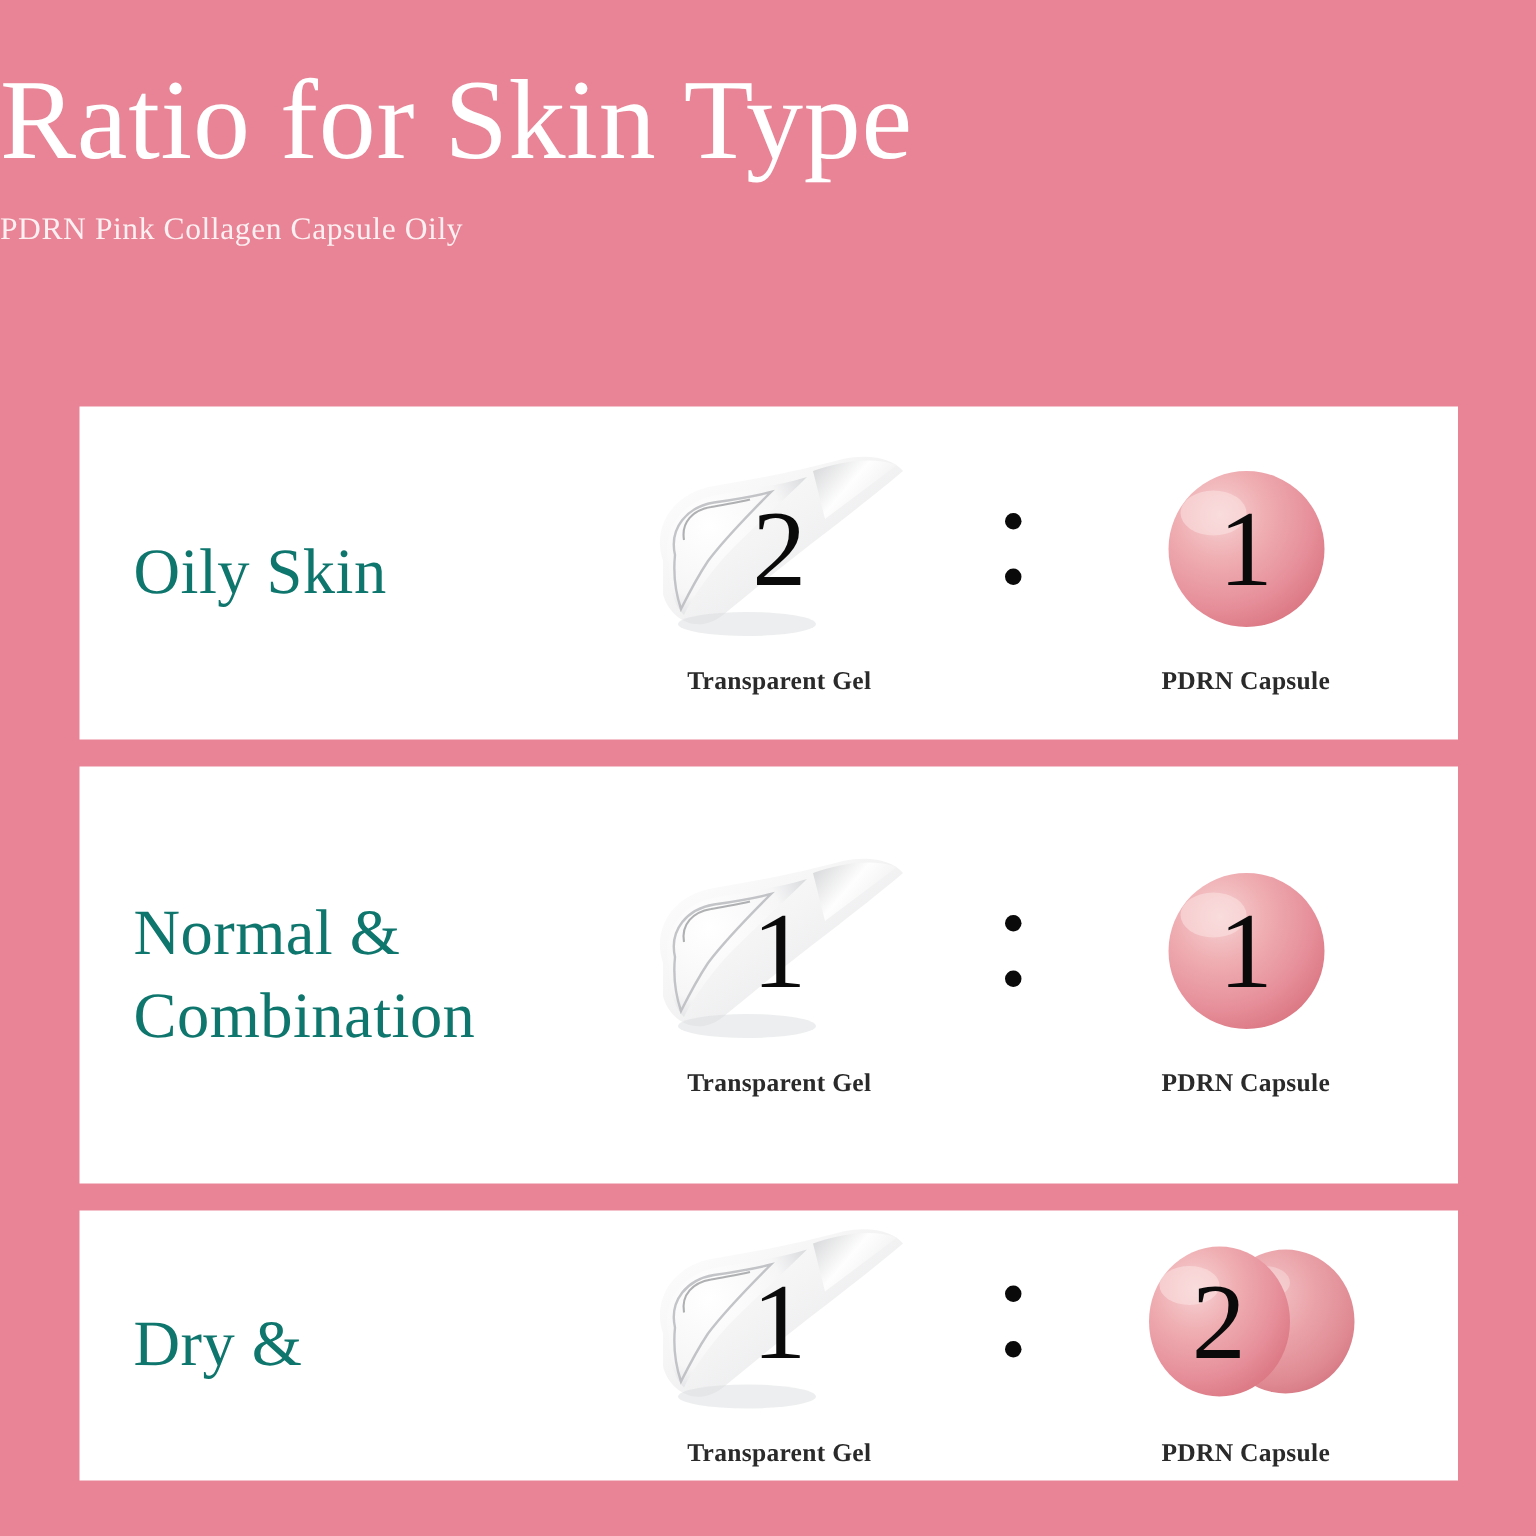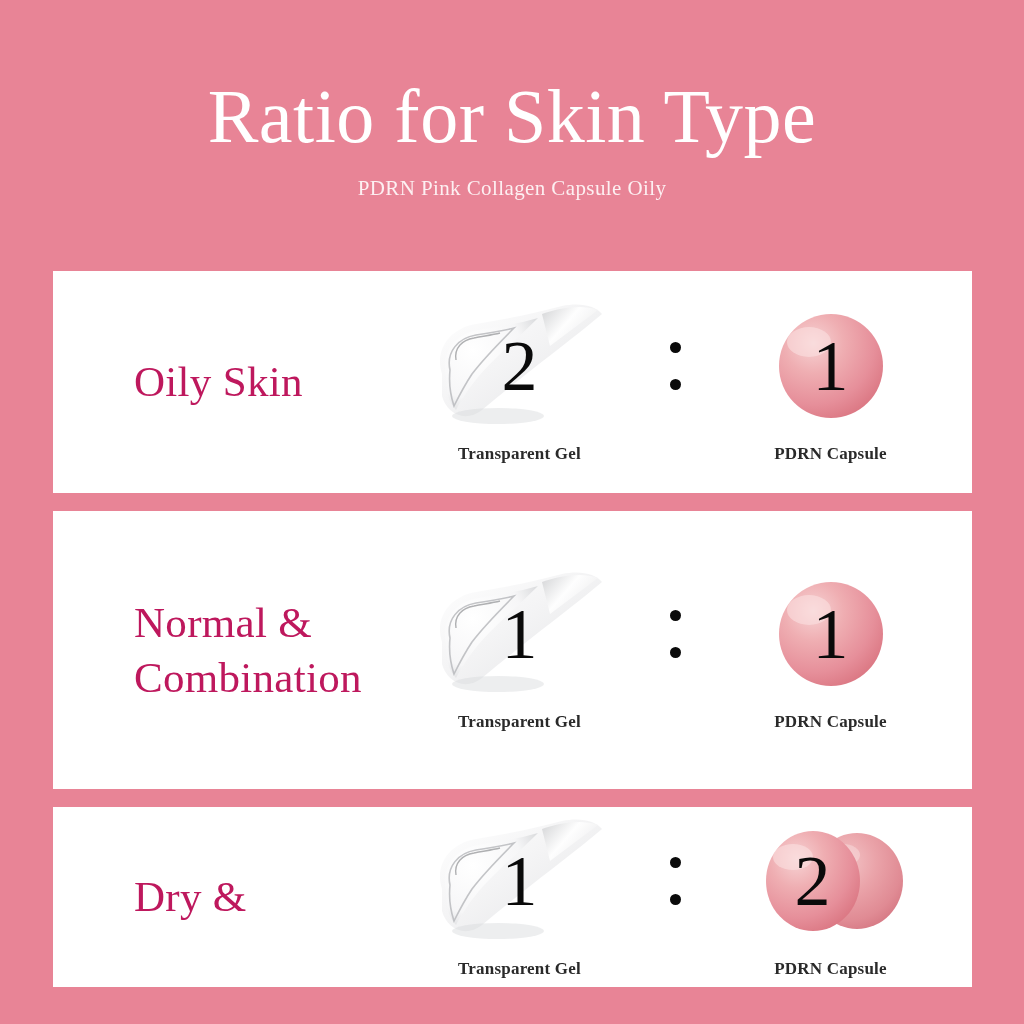--- a/index.html
+++ b/index.html
@@ -11,22 +11,21 @@
     width: 1024px;
     height: 1024px;
     background: #e88496;
     font-family: "Liberation Serif", "DejaVu Serif", serif;
     overflow: hidden;
     position: relative;
   }
 
   
   .header {
-    text-align: center;
-    padding-top: 78px;
+    padding-top: 42px;
   }
   .page-title {
     color: #ffffff;
     font-family: "Liberation Serif", "DejaVu Serif", serif;
     font-size: 76px;
     font-weight: 400;
     letter-spacing: 0.5px;
     line-height: 1.0;
     margin: 0;
     white-space: nowrap;
@@ -57,23 +56,23 @@
     align-items: center;
     position: relative;
     margin-bottom: 18px;
   }
   .card-1 { height: 222px; }
   .card-2 { height: 278px; }
   .card-3 { height: 180px; margin-bottom: 0; }
 
   .skin-type {
     width: 360px;
-    padding-left: 81px;
+    padding-left: 36px;
     box-sizing: border-box;
-    color: #be185d;
+    color: #0f766e;
     font-family: "Liberation Serif", "DejaVu Serif", serif;
     font-size: 43px;
     font-weight: 400;
     line-height: 1.28;
     letter-spacing: 0.3px;
   }
   .skin-type .line2 { display: block; }
 
   
   .ratio-group {

